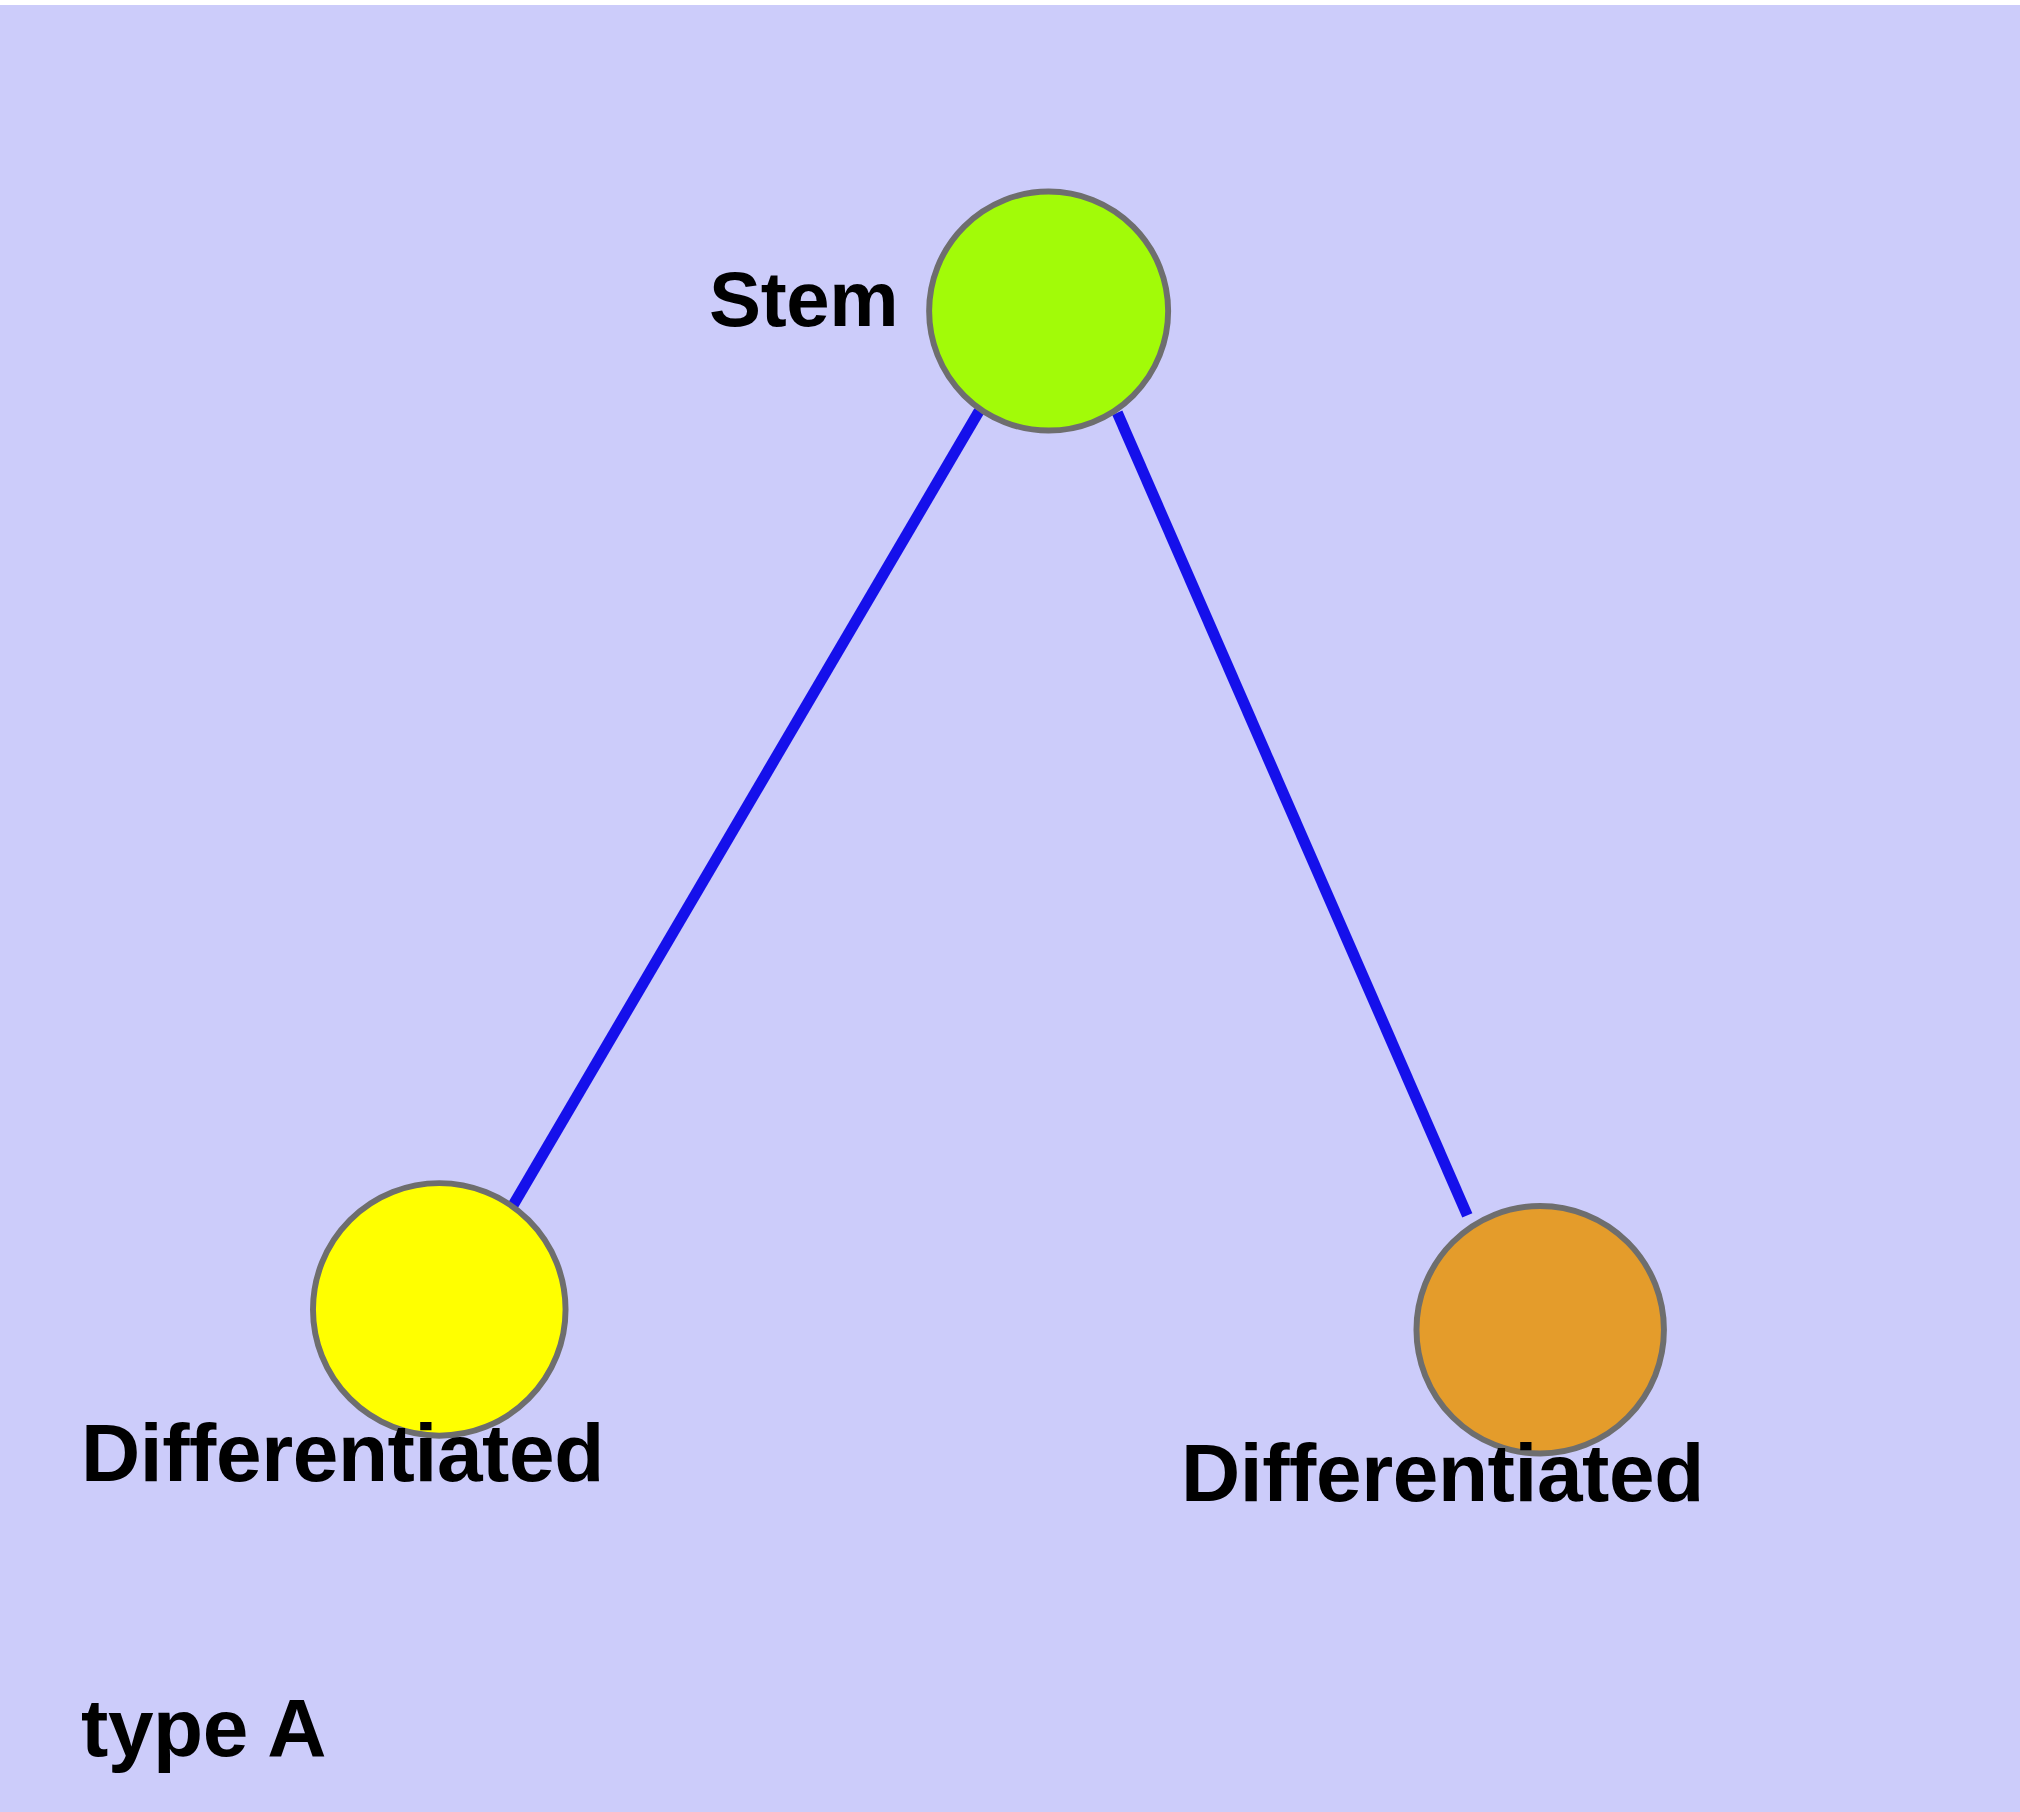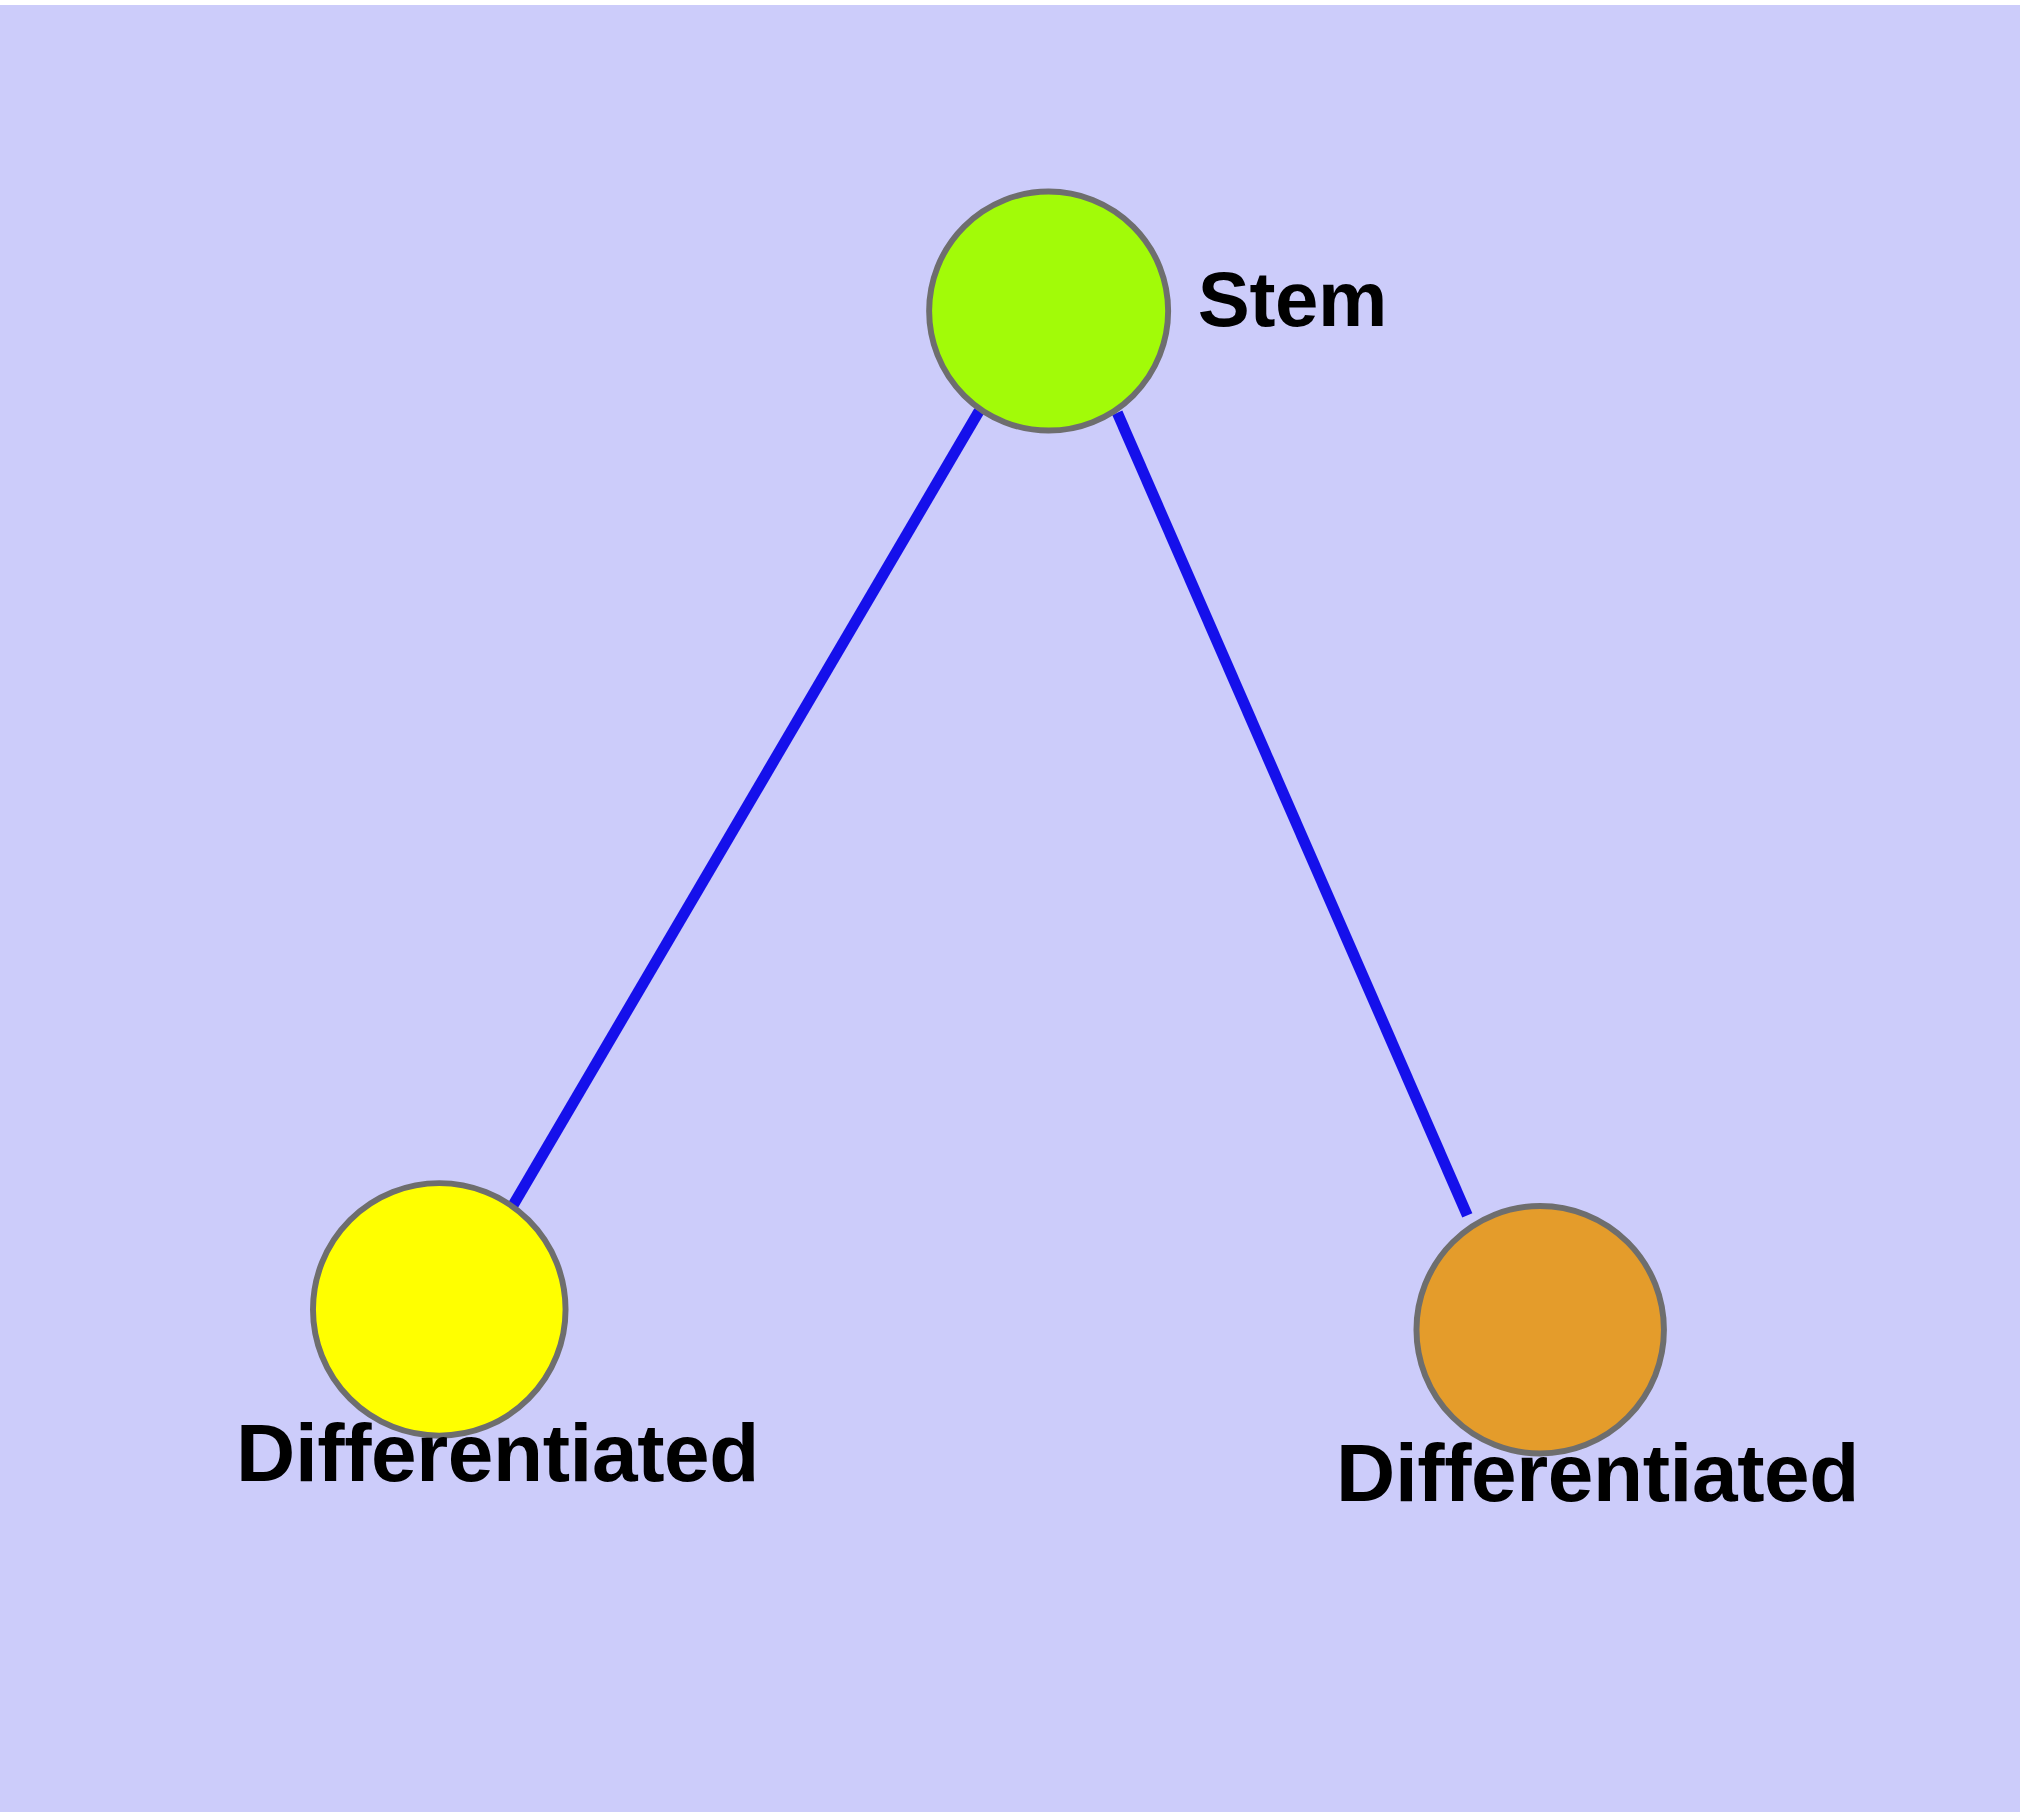--- a/index.html
+++ b/index.html
@@ -27,21 +27,21 @@
     position: absolute;
     left: 0;
     top: 0;
     width: 2021px;
     height: 1812px;
   }
   .node-label {
     position: absolute;
     color: #000000;
     font-weight: bold;
-    text-align: right;
+    text-align: left;
     line-height: 1.12;
     white-space: pre;
     pointer-events: none;
     letter-spacing: -0.4px;
   }
   #label-stem {
     font-size: 78px;
     left: 709px;
     top: 256px;
     width: 678px;
@@ -75,20 +75,21 @@
       <circle cx="1237" cy="367" r="141" fill="#a2fb08" stroke="#6e6e6e" stroke-width="7"></circle>
       <circle cx="518" cy="1545" r="149" fill="#ffff00" stroke="#6e6e6e" stroke-width="7"></circle>
       <circle cx="1817" cy="1569" r="146" fill="#e49c2b" stroke="#6e6e6e" stroke-width="7"></circle>
     </g>
   </svg>
 
   <div class="node-label" id="label-stem">Stem</div>
 
   <div class="node-label" id="label-type-a">
     <div>Differentiated</div>
+    <div>type A</div>
   </div>
 
   <div class="node-label" id="label-type-b">
     <div>Differentiated</div>
   </div>
 
 </div>
 
 
 </body></html>

